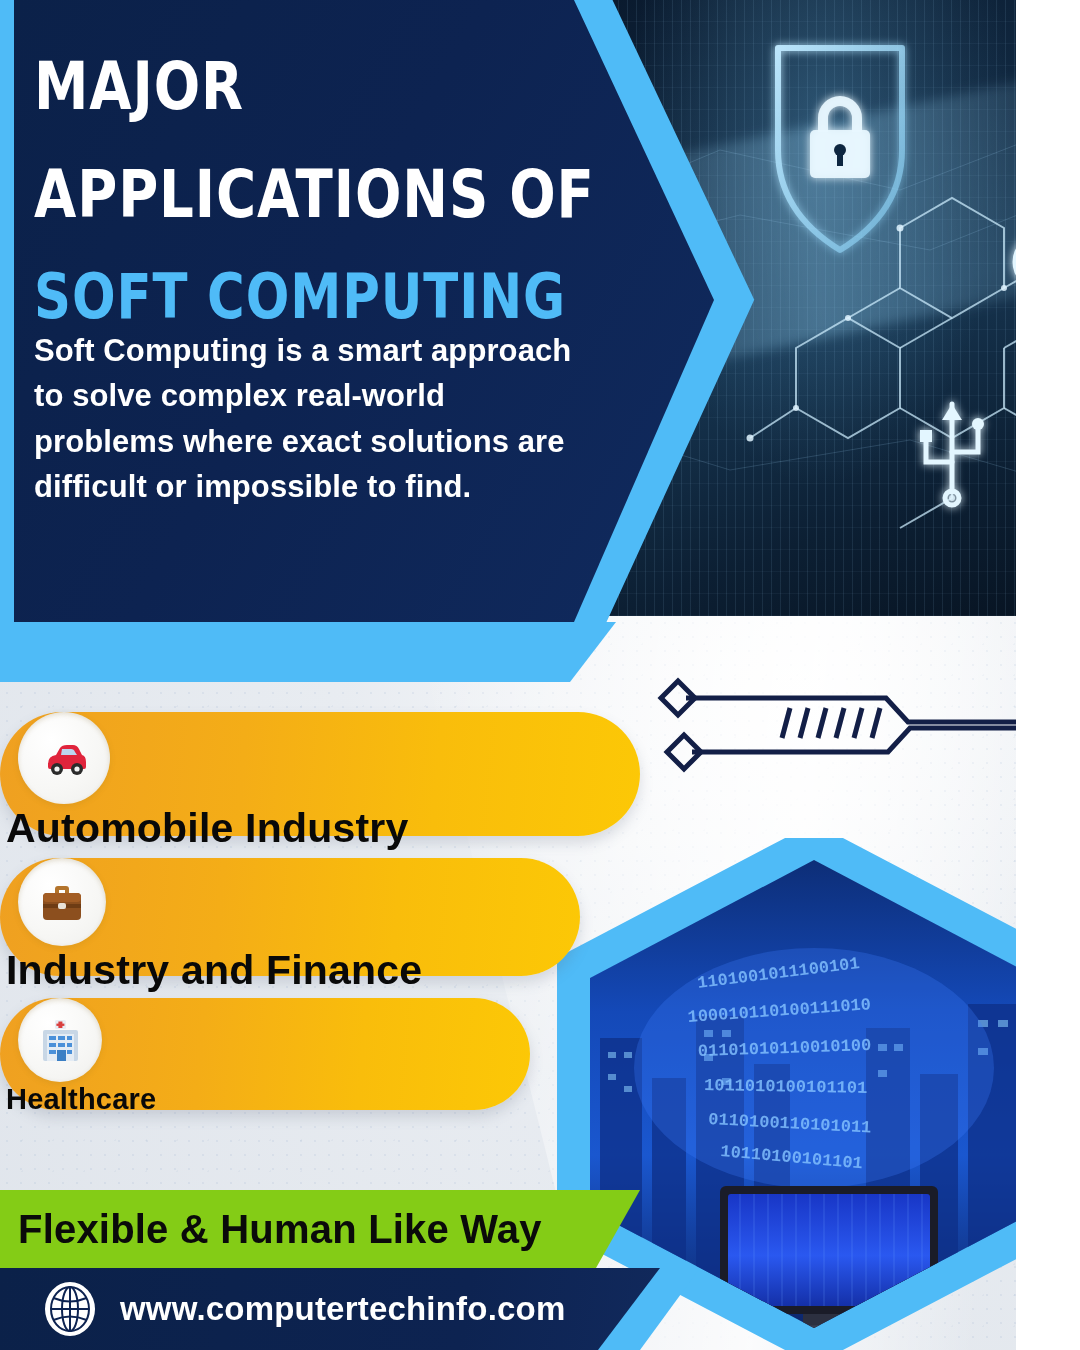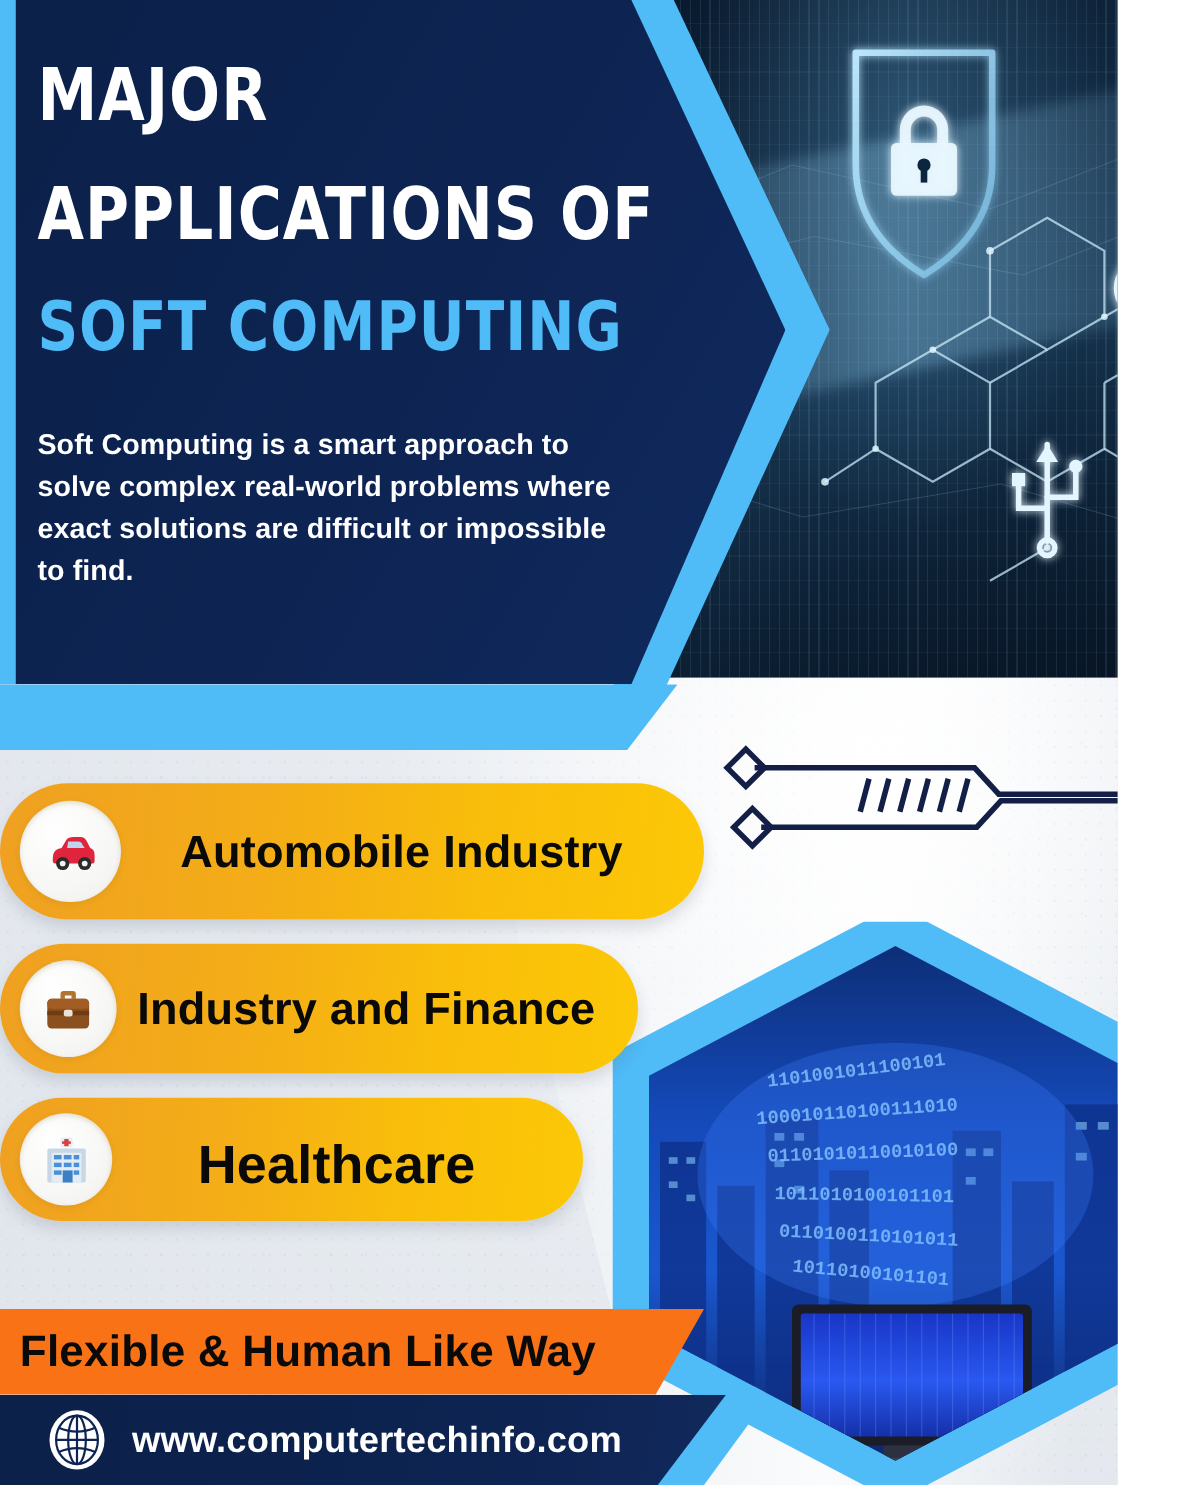--- a/index.html
+++ b/index.html
@@ -96,24 +96,23 @@
     text-transform:uppercase;
     transform:scaleX(.92);
     transform-origin:left center;
     white-space:nowrap;
   }
   .t1{font-size:66px; margin-top:24px;}
   .t2{font-size:66px; margin-top:42px;}
   .t3{font-size:62px; margin-top:38px; color:#4fbbf7;}
 
   .desc{
-    margin-top:58px;
     width:540px;
     color:#ffffff;
-    font-size:26px;
+    font-size:31px;
     font-weight:700;
     line-height:1.46;
     letter-spacing:.1px;
   }
 
   
   .blue-band{
     position:absolute; left:0; top:622px; width:616px; height:60px;
     background:#4fbbf7;
     clip-path:polygon(0 0, 616px 0, 570px 60px, 0 60px);
@@ -128,22 +127,23 @@
 
   
   .pills{position:absolute; left:0; top:712px; width:700px; z-index:6;}
   .pill{
     position:relative;
     height:124px;
     border-radius:62px;
     background:linear-gradient(95deg,#efa021 0%, #f4ad17 38%, #f9bd0b 68%, #fcc806 100%);
     box-shadow:0 7px 14px rgba(90,100,120,.20);
     display:flex;
-    align-items:center;
+    align-items:flex-start;
     margin-bottom:22px;
+    flex-direction:column;
   }
   .pill.p1{width:640px;}
   .pill.p2{width:580px; height:118px;}
   .pill.p3{width:530px; height:112px;}
 
   .badge{
     flex:0 0 auto;
     width:92px; height:92px;
     margin-left:18px;
     border-radius:50%;
@@ -158,31 +158,31 @@
     flex:1 1 auto;
     text-align:center;
     color:#090909;
     font-size:41px;
     font-weight:700;
     line-height:1.18;
     letter-spacing:.2px;
     padding-right:26px;
     padding-left:6px;
   }
-  .pill.p3 .pill-label{font-size:49px;margin-top:12px;}
+  .pill.p3 .pill-label{font-size:29px;}
 
   
   .hex-frame{
     position:absolute; left:548px; top:838px; width:532px; height:512px; z-index:4;
   }
 
   
   .tag-band{
     position:absolute; left:0; top:1190px; width:640px; height:78px;
-    background:#f97316;
+    background:#84cc16;
     clip-path:polygon(0 0, 640px 0, 596px 78px, 0 78px);
     z-index:6;
     display:flex; align-items:center;
   }
   .tagline{
     color:#0a0a0a;
     font-size:40px;
     font-weight:700;
     padding-left:18px;
     letter-spacing:.2px;

